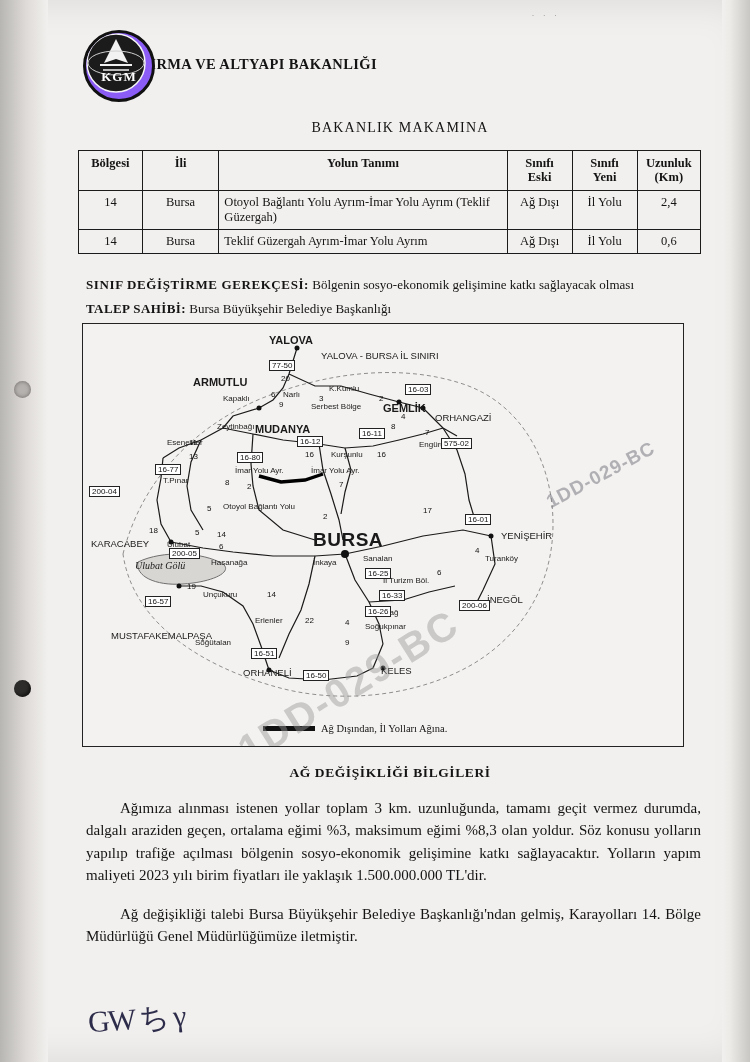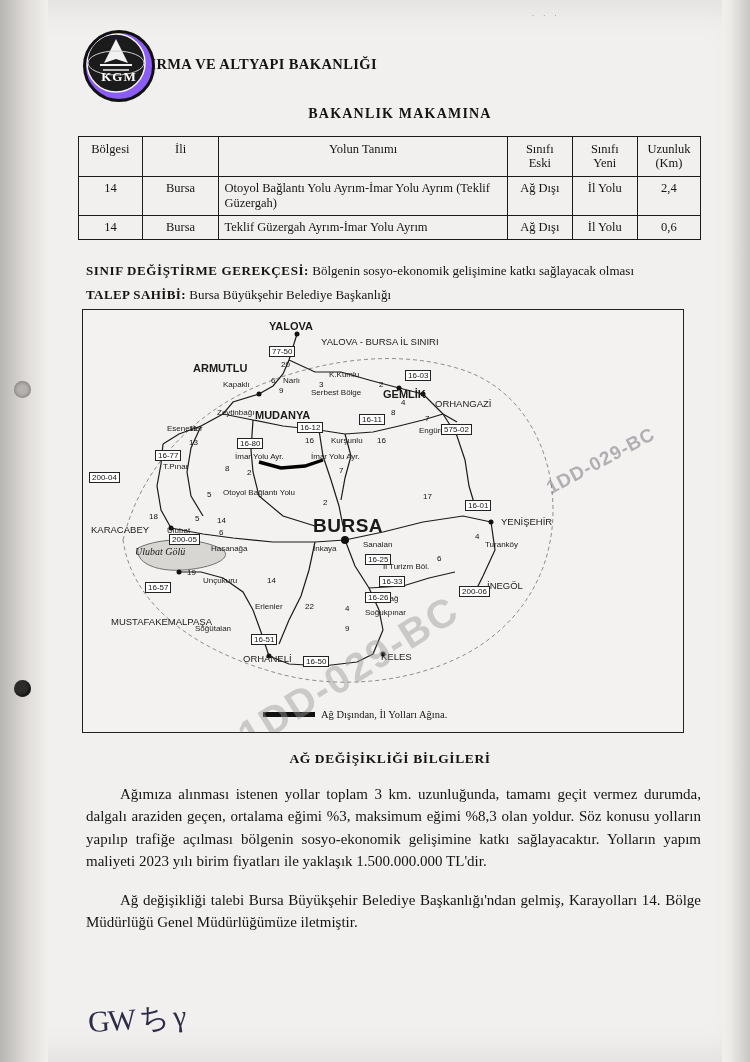--- a/index.html
+++ b/index.html
@@ -98,41 +98,41 @@
     letter-spacing: .4px;
     margin-top: 2px;
   }
   .ministry .l3 {
     font-weight: bold;
     font-size: 12.5px;
     margin-top: 2px;
   }
   .makam {
     text-align: center;
-    font-weight: bold;
+    font-weight: normal;
     font-size: 14px;
     letter-spacing: 1.2px;
-    margin-top: 0;
+    margin-top: 14px;
     padding-left: 30px;
   }
 
   
   table.main {
     border-collapse: collapse;
     width: 623px;
     margin: 14px 0 0 18px;
     font-size: 12.5px;
   }
   table.main th, table.main td {
     border: 1px solid #1b1b1b;
     padding: 4px 5px;
     vertical-align: top;
   }
   table.main th {
-    font-weight: normal;
+    font-weight: bold;
     text-align: center;
     line-height: 1.15;
     padding: 5px 3px;
     font-size: 12.5px;
   }
   td.c { text-align: center; }
   .col-bolge { width: 58px; }
   .col-il { width: 72px; }
   .col-tanim { width: 296px; }
   .col-se { width: 60px; }

